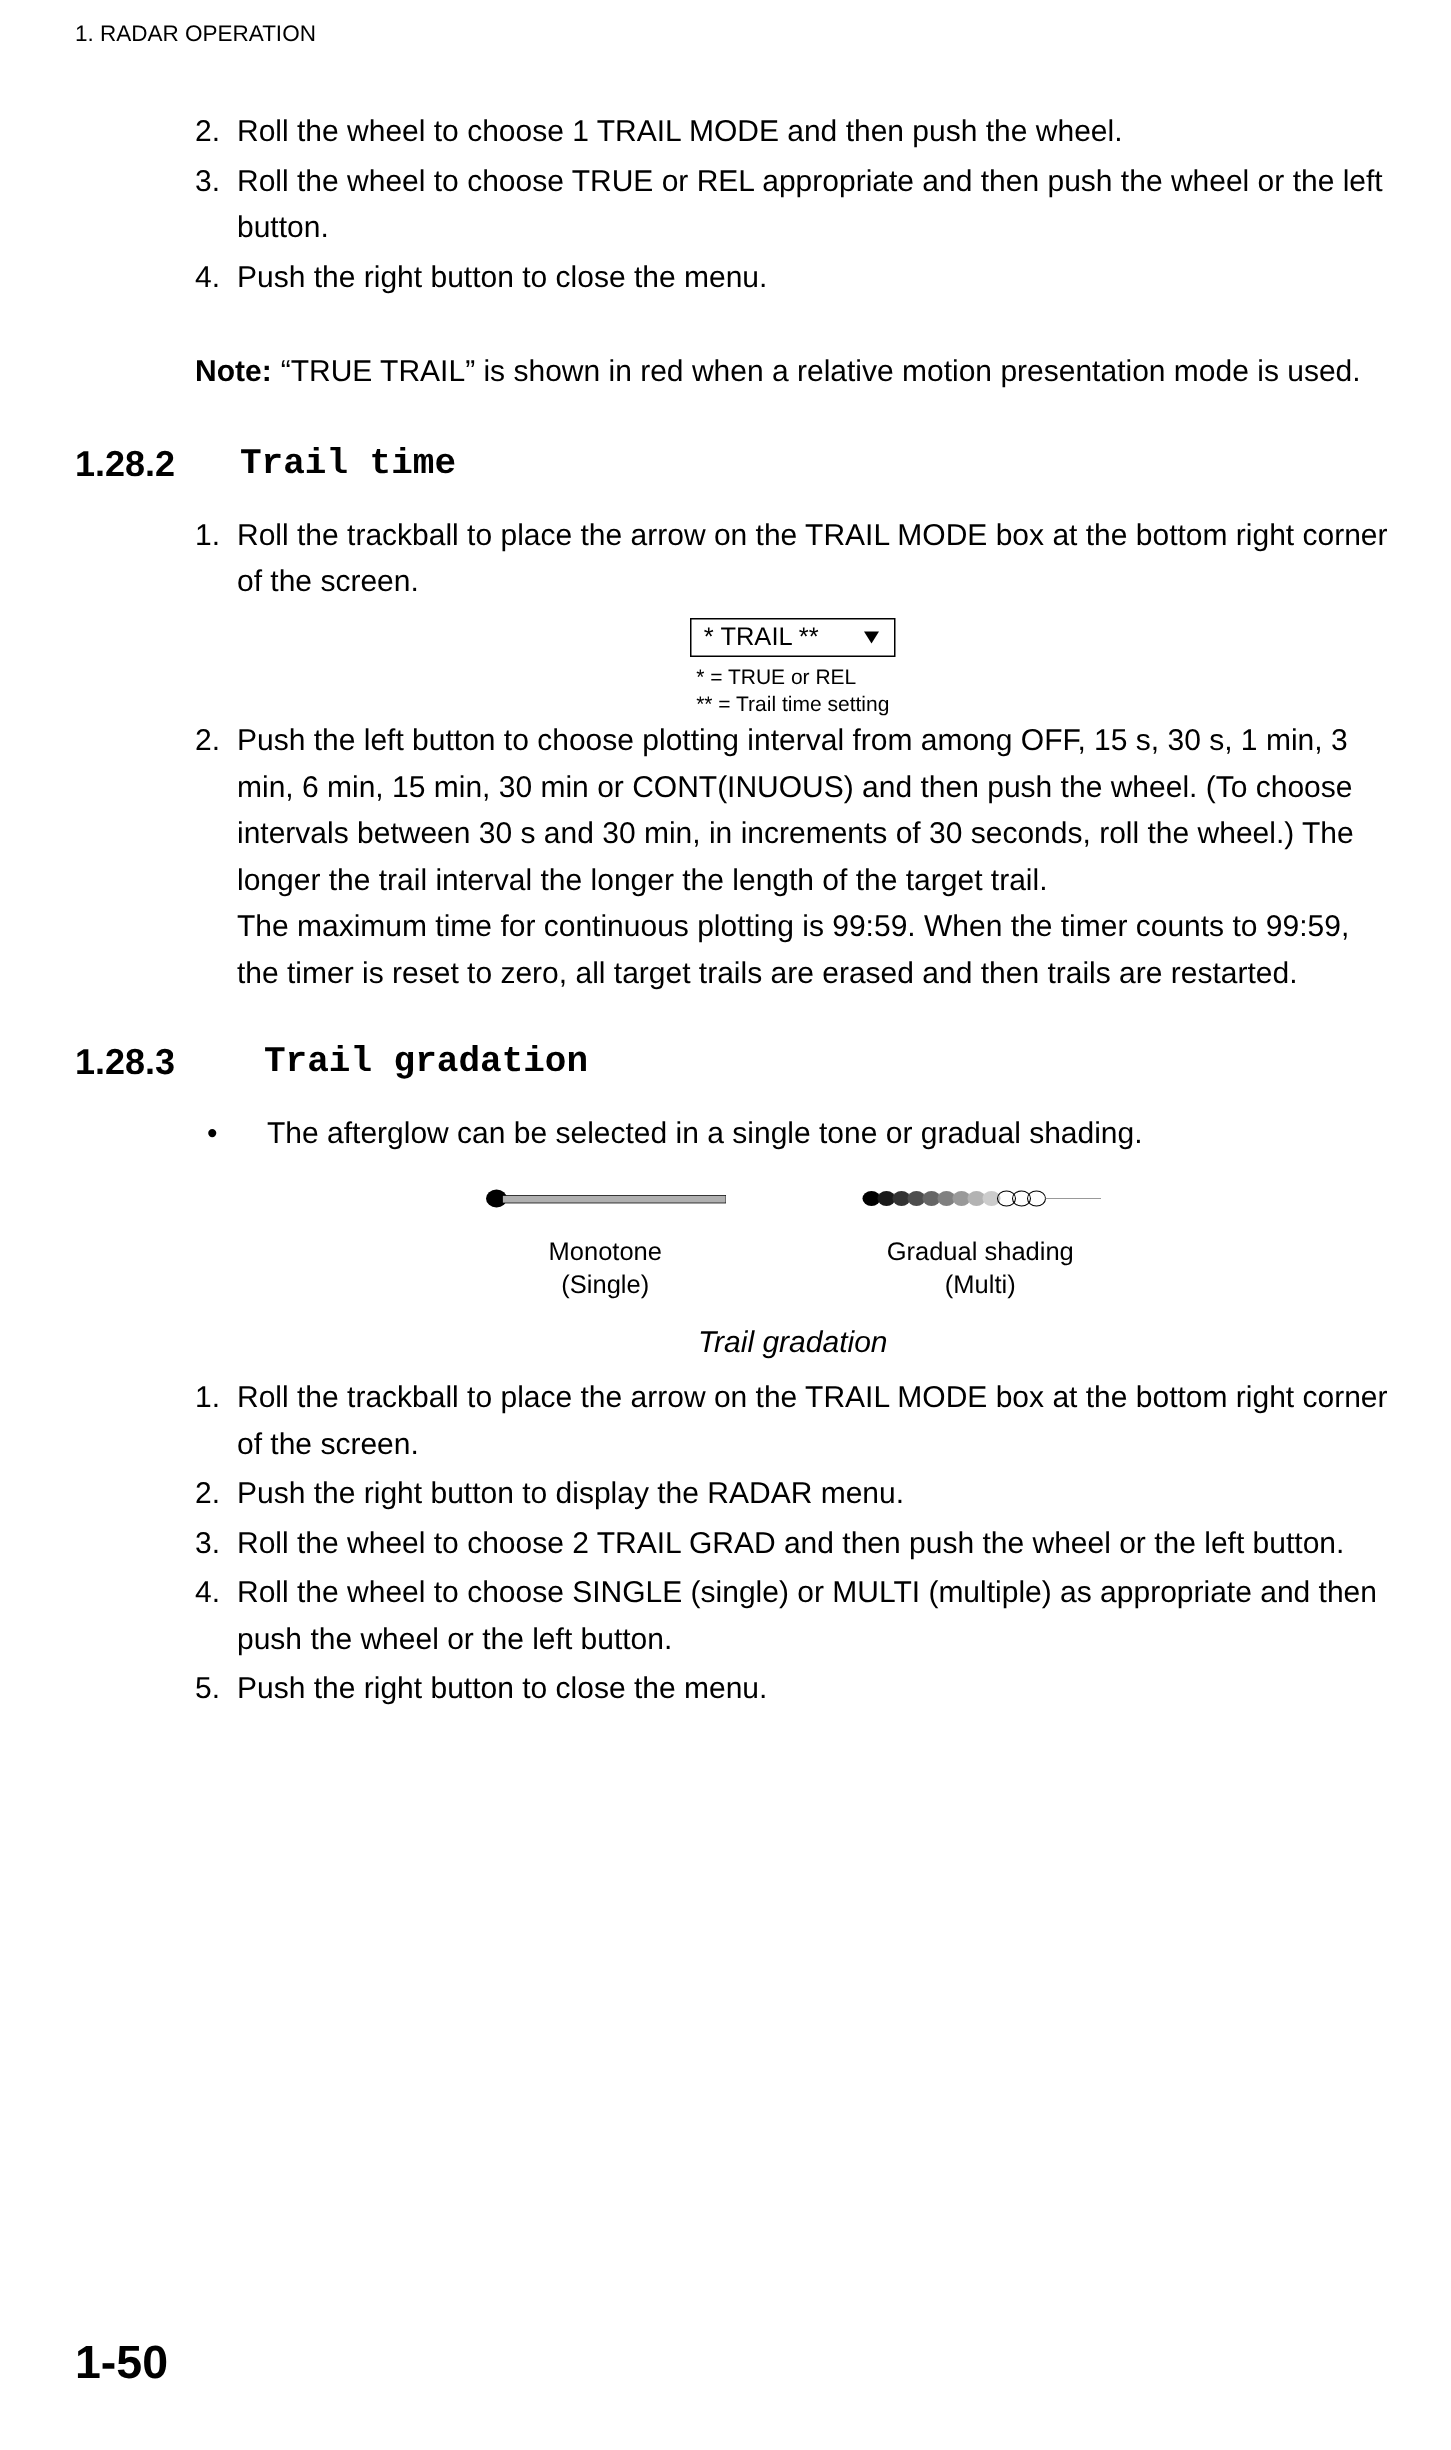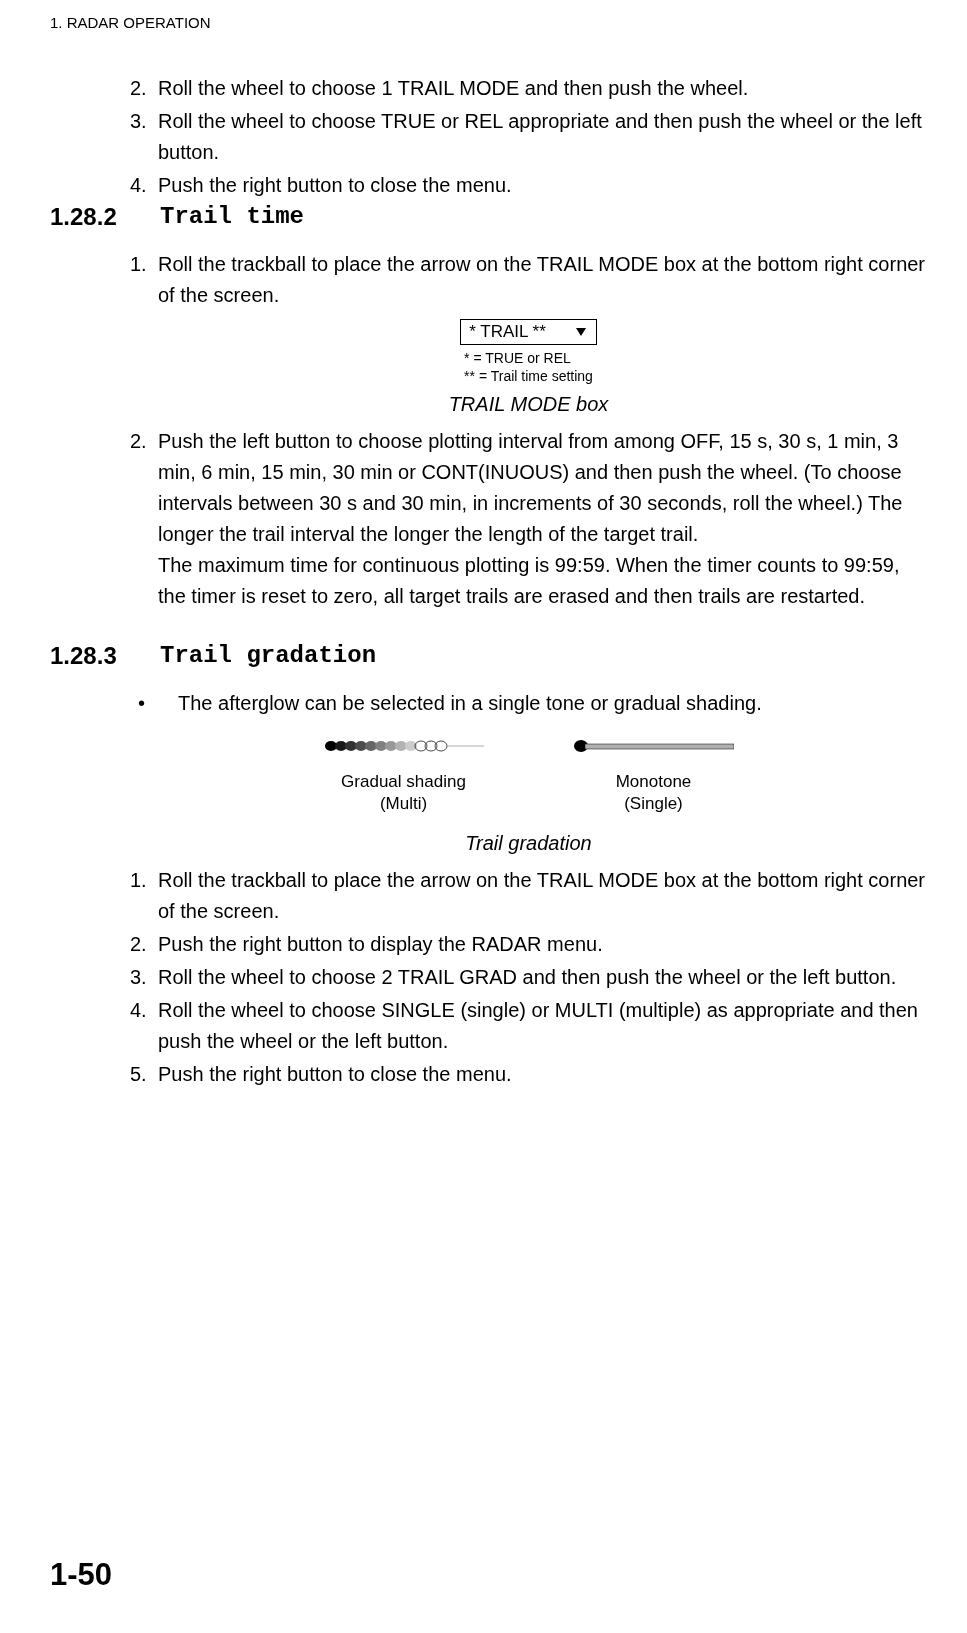--- a/index.html
+++ b/index.html
@@ -166,20 +166,24 @@
   </div>
   <div class="ol-item">
     <div class="ol-num">3.</div>
     <div class="ol-text">Roll the wheel to choose TRUE or REL appropriate and then push the wheel or the left button.</div>
   </div>
   <div class="ol-item">
     <div class="ol-num">4.</div>
     <div class="ol-text">Push the right button to close the menu.</div>
   </div>
 
+  <div class="note-block">
+    <div class="note-label">Note:</div>
+    <div class="note-text">“TRUE TRAIL” is shown in red when a relative motion presentation mode is used.</div>
+  </div>
 
   <div class="section-heading">
     <div class="section-num">1.28.2</div>
     <div class="section-title">Trail time</div>
   </div>
 
 
   <div class="ol-item">
     <div class="ol-num">1.</div>
     <div class="ol-text">Roll the trackball to place the arrow on the TRAIL MODE box at the bottom right corner of the screen.</div>
@@ -191,40 +195,49 @@
         <span>* TRAIL **</span>
         <span class="trail-box-arrow"></span>
       </div>
     </div>
     <div class="trail-legend">
       <div>*   = TRUE or REL</div>
       <div>** = Trail time setting</div>
     </div>
   </div>
 
-  <div class="figure-caption">TRAIL MODE box</div>
 
   <div class="ol-item">
     <div class="ol-num">2.</div>
     <div class="ol-text" style="white-space: pre-line;">Push the left button to choose plotting interval from among OFF, 15 s, 30 s, 1 min, 3 min, 6 min, 15 min, 30 min or CONT(INUOUS) and then push the wheel. (To choose intervals between 30 s and 30 min, in increments of 30 seconds, roll the wheel.) The longer the trail interval the longer the length of the target trail.
 The maximum time for continuous plotting is 99:59. When the timer counts to 99:59, the timer is reset to zero, all target trails are erased and then trails are restarted.</div>
   </div>
 
-  <div class="section-heading" style="margin-top: 30px;">
+  <div class="section-heading" style="margin-top: 30px; gap: 16px;">
     <div class="section-num">1.28.3</div>
     <div class="section-title">Trail gradation</div>
   </div>
 
   <div class="bullet-item">
     <div class="bullet-dot">•</div>
     <div class="ol-text">The afterglow can be selected in a single tone or gradual shading.</div>
   </div>
 
   <div class="gradation-figure">
     <div class="gradation-row">
+      <div class="gradation-col">
+        <svg class="monotone-svg" viewBox="0 0 160 14">
+          <ellipse cx="7" cy="7" rx="7" ry="6" fill="#000"></ellipse>
+          <rect x="11" y="5" width="149" height="5" fill="#b0b0b0" stroke="#000" stroke-width="0.5"></rect>
+        </svg>
+        <div class="gradation-label">
+          <div>Monotone</div>
+          <div>(Single)</div>
+        </div>
+      </div>
       <div class="gradation-col">
         <svg class="gradual-svg" viewBox="0 0 160 14">
           <ellipse cx="7" cy="7" rx="6" ry="5" fill="#000"></ellipse>
           <ellipse cx="17" cy="7" rx="6" ry="5" fill="#1a1a1a"></ellipse>
           <ellipse cx="27" cy="7" rx="6" ry="5" fill="#333"></ellipse>
           <ellipse cx="37" cy="7" rx="6" ry="5" fill="#4d4d4d"></ellipse>
           <ellipse cx="47" cy="7" rx="6" ry="5" fill="#666"></ellipse>
           <ellipse cx="57" cy="7" rx="6" ry="5" fill="#808080"></ellipse>
           <ellipse cx="67" cy="7" rx="6" ry="5" fill="#999"></ellipse>
           <ellipse cx="77" cy="7" rx="6" ry="5" fill="#b3b3b3"></ellipse>
@@ -232,30 +245,20 @@
           <ellipse cx="97" cy="7" rx="6" ry="5" fill="none" stroke="#000" stroke-width="0.7"></ellipse>
           <ellipse cx="107" cy="7" rx="6" ry="5" fill="none" stroke="#000" stroke-width="0.7"></ellipse>
           <ellipse cx="117" cy="7" rx="6" ry="5" fill="none" stroke="#000" stroke-width="0.7"></ellipse>
           <line x1="123" y1="7" x2="160" y2="7" stroke="#999" stroke-width="0.8"></line>
         </svg>
         <div class="gradation-label">
           <div>Gradual shading</div>
           <div>(Multi)</div>
         </div>
       </div>
-      <div class="gradation-col">
-        <svg class="monotone-svg" viewBox="0 0 160 14">
-          <ellipse cx="7" cy="7" rx="7" ry="6" fill="#000"></ellipse>
-          <rect x="11" y="5" width="149" height="5" fill="#b0b0b0" stroke="#000" stroke-width="0.5"></rect>
-        </svg>
-        <div class="gradation-label">
-          <div>Monotone</div>
-          <div>(Single)</div>
-        </div>
-      </div>
     </div>
   </div>
 
   <div class="figure-caption">Trail gradation</div>
 
   <div class="ol-item">
     <div class="ol-num">1.</div>
     <div class="ol-text">Roll the trackball to place the arrow on the TRAIL MODE box at the bottom right corner of the screen.</div>
   </div>
   <div class="ol-item">

